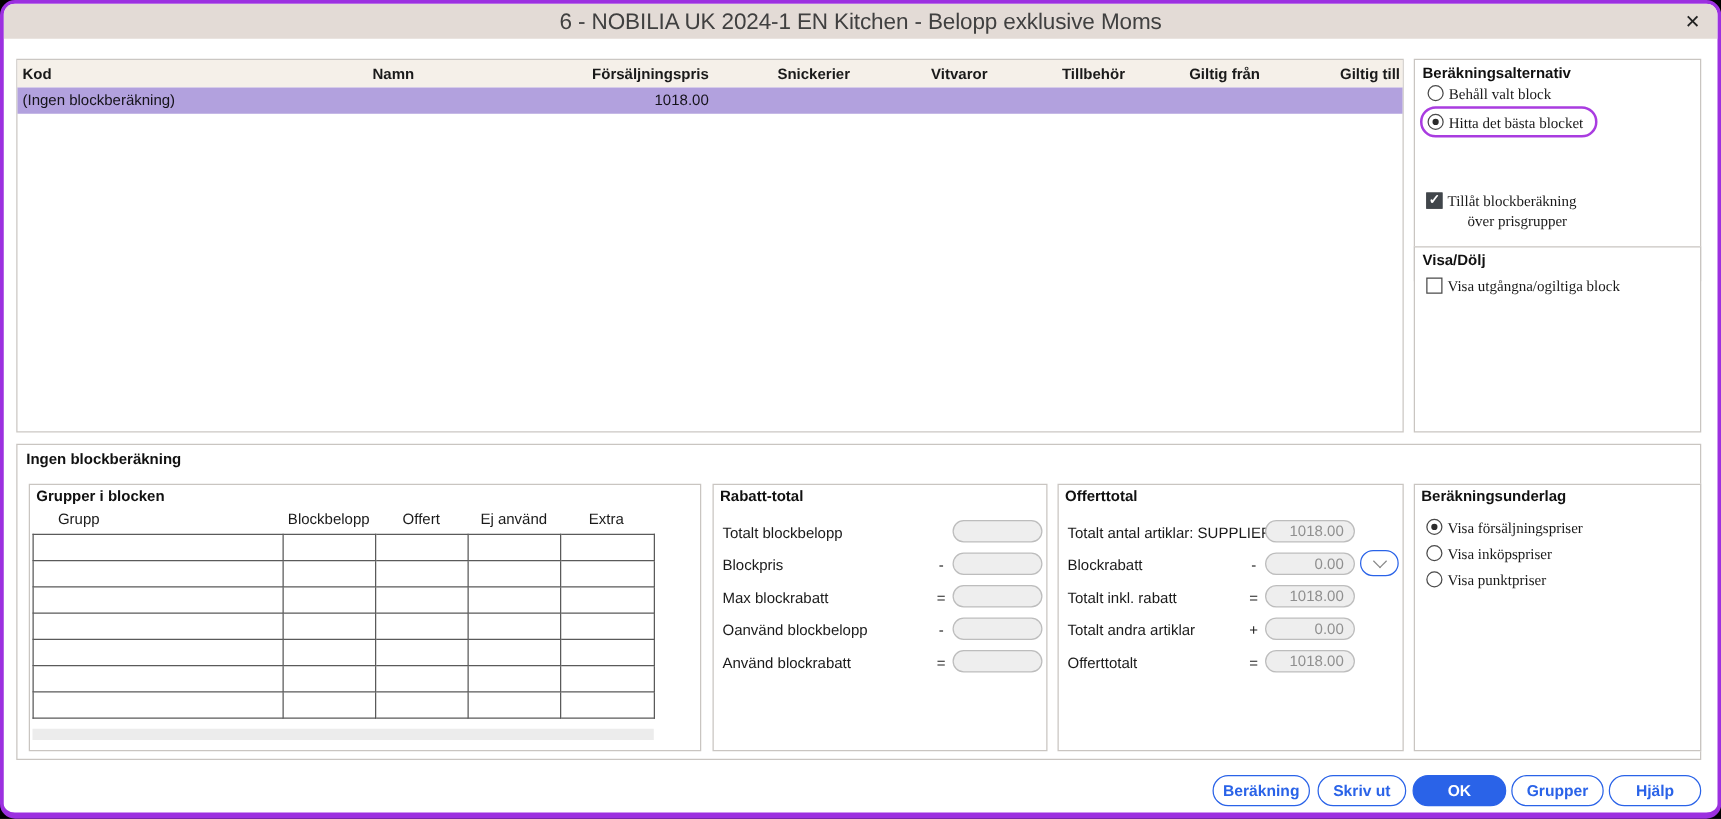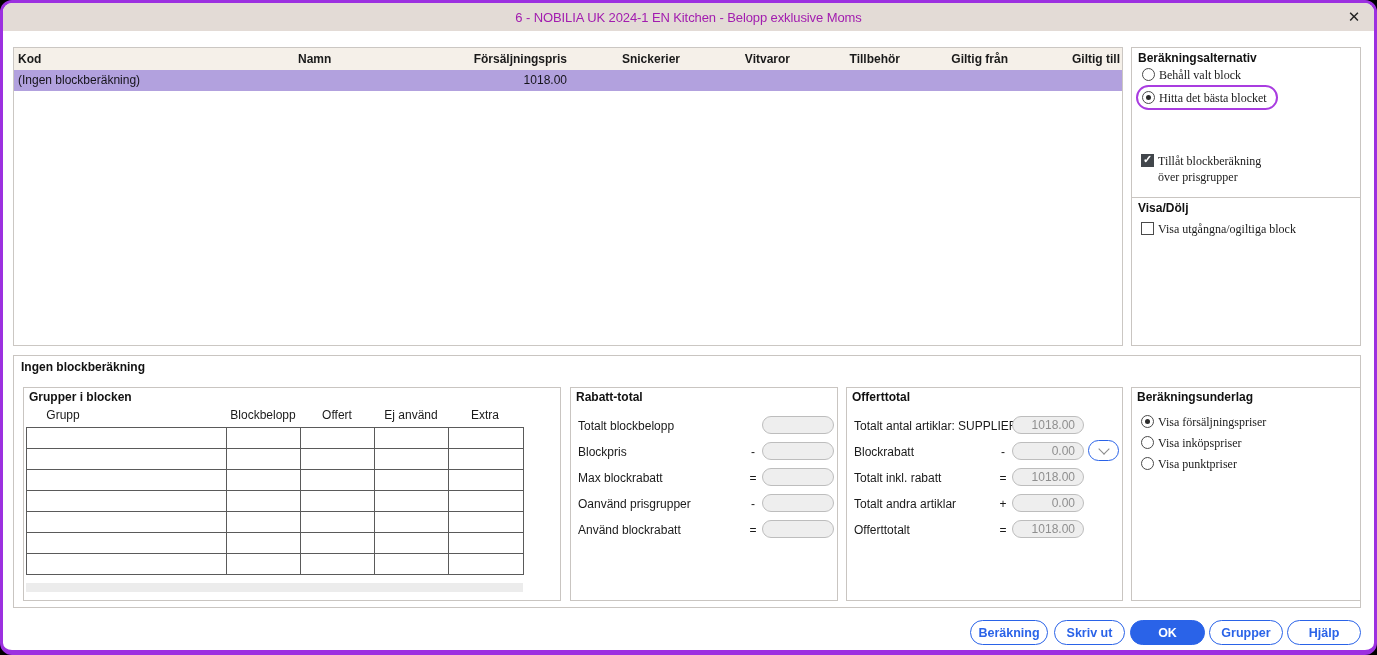--- a/index.html
+++ b/index.html
@@ -7,21 +7,21 @@
   #dialog {
     position:absolute; inset:0;
     border:3px solid #9c30e0; border-bottom-width:5px; border-radius:12px;
     background:#fff; overflow:hidden;
   }
   
   #titlebar {
     position:absolute; left:0; top:0; right:0; height:28px;
     background:#e3dbd6; display:flex; align-items:center; justify-content:center;
   }
-  #titlebar .title { font-size:13px; color:#a21caf; letter-spacing:-0.1px; }
+  #titlebar .title { font-size:18px; color:#404040; letter-spacing:-0.1px; }
   #close-btn {
     position:absolute; right:10px; top:4px; width:20px; height:20px;
     display:flex; align-items:center; justify-content:center;
     font-size:15px; color:#222; cursor:pointer;
   }
   
   .gbox { position:absolute; border:1px solid #c9c5c1; background:#fff; }
   .gbox-title { position:absolute; left:6px; top:3px; font-size:12px; font-weight:700; color:#111; white-space:nowrap; }
   
   #list-panel { position:absolute; left:10px; top:44px; width:1110px; height:299px; border:1px solid #cbc7c3; background:#fff; }
@@ -96,21 +96,21 @@
       <span class="radio"></span><span class="t">Behåll valt block</span>
     </div>
     <div class="hl-ring" style="left:4px;top:37px;width:142px;height:25px"></div>
     <div class="opt-row" style="left:10px;top:43px">
       <span class="radio sel"></span><span class="t">Hitta det bästa blocket</span>
     </div>
     <div class="opt-row" style="left:9px;top:106px">
       <span class="check on"></span><span class="t">Tillåt blockberäkning</span>
     </div>
     <div class="opt-row" style="left:26px;top:122px">
-      <span class="t" style="margin-left:0">över prisgrupper</span>
+      <span class="t" style="margin-left:16px">över prisgrupper</span>
     </div>
   </div>
 
   <div class="gbox" style="left:1128px;top:194px;width:230px;height:149px">
     <div class="gbox-title">Visa/Dölj</div>
     <div class="opt-row" style="left:9px;top:24px">
       <span class="check"></span><span class="t">Visa utgångna/ogiltiga block</span>
     </div>
   </div>
 
@@ -190,21 +190,21 @@
   <div class="gbox-title" style="left:573px;top:387px">Rabatt-total</div>
   <span class="frow-label" style="left:575px;top:416px">Totalt blockbelopp</span>
   <span class="frow-op" style="left:745px;top:416px"></span>
   <span class="pill" style="left:759px;top:413px"></span>
   <span class="frow-label" style="left:575px;top:442px">Blockpris</span>
   <span class="frow-op" style="left:745px;top:442px">-</span>
   <span class="pill" style="left:759px;top:439px"></span>
   <span class="frow-label" style="left:575px;top:468px">Max blockrabatt</span>
   <span class="frow-op" style="left:745px;top:468px">=</span>
   <span class="pill" style="left:759px;top:465px"></span>
-  <span class="frow-label" style="left:575px;top:494px">Oanvänd prisgrupper</span>
+  <span class="frow-label" style="left:575px;top:494px">Oanvänd blockbelopp</span>
   <span class="frow-op" style="left:745px;top:494px">-</span>
   <span class="pill" style="left:759px;top:491px"></span>
   <span class="frow-label" style="left:575px;top:520px">Använd blockrabatt</span>
   <span class="frow-op" style="left:745px;top:520px">=</span>
   <span class="pill" style="left:759px;top:517px"></span>
 
   <div class="gbox" style="left:843px;top:384px;width:277px;height:214px"></div>
   <div class="gbox-title" style="left:849px;top:387px">Offerttotal</div>
   <span class="frow-label" style="left:851px;top:416px">Totalt antal artiklar: SUPPLIER</span>
   <span class="frow-op" style="left:995px;top:416px"></span>

